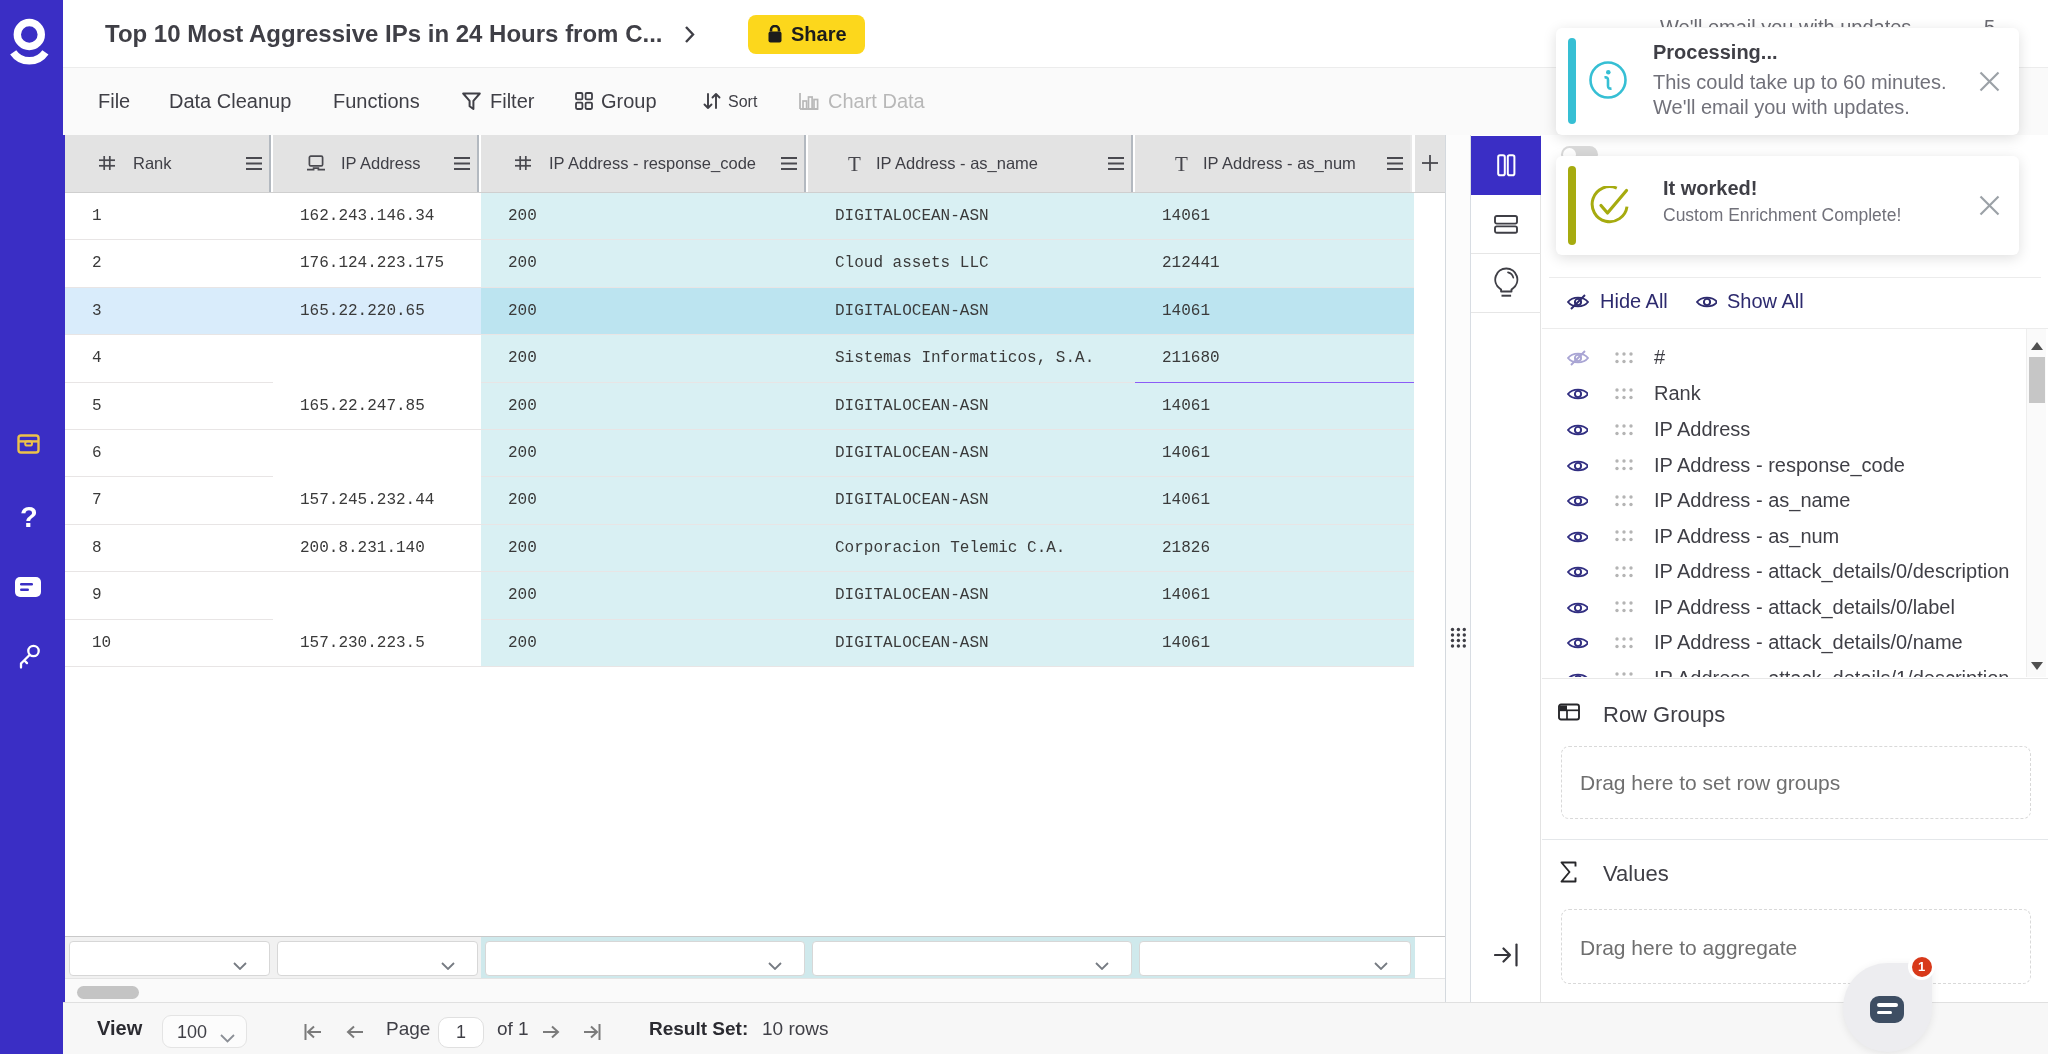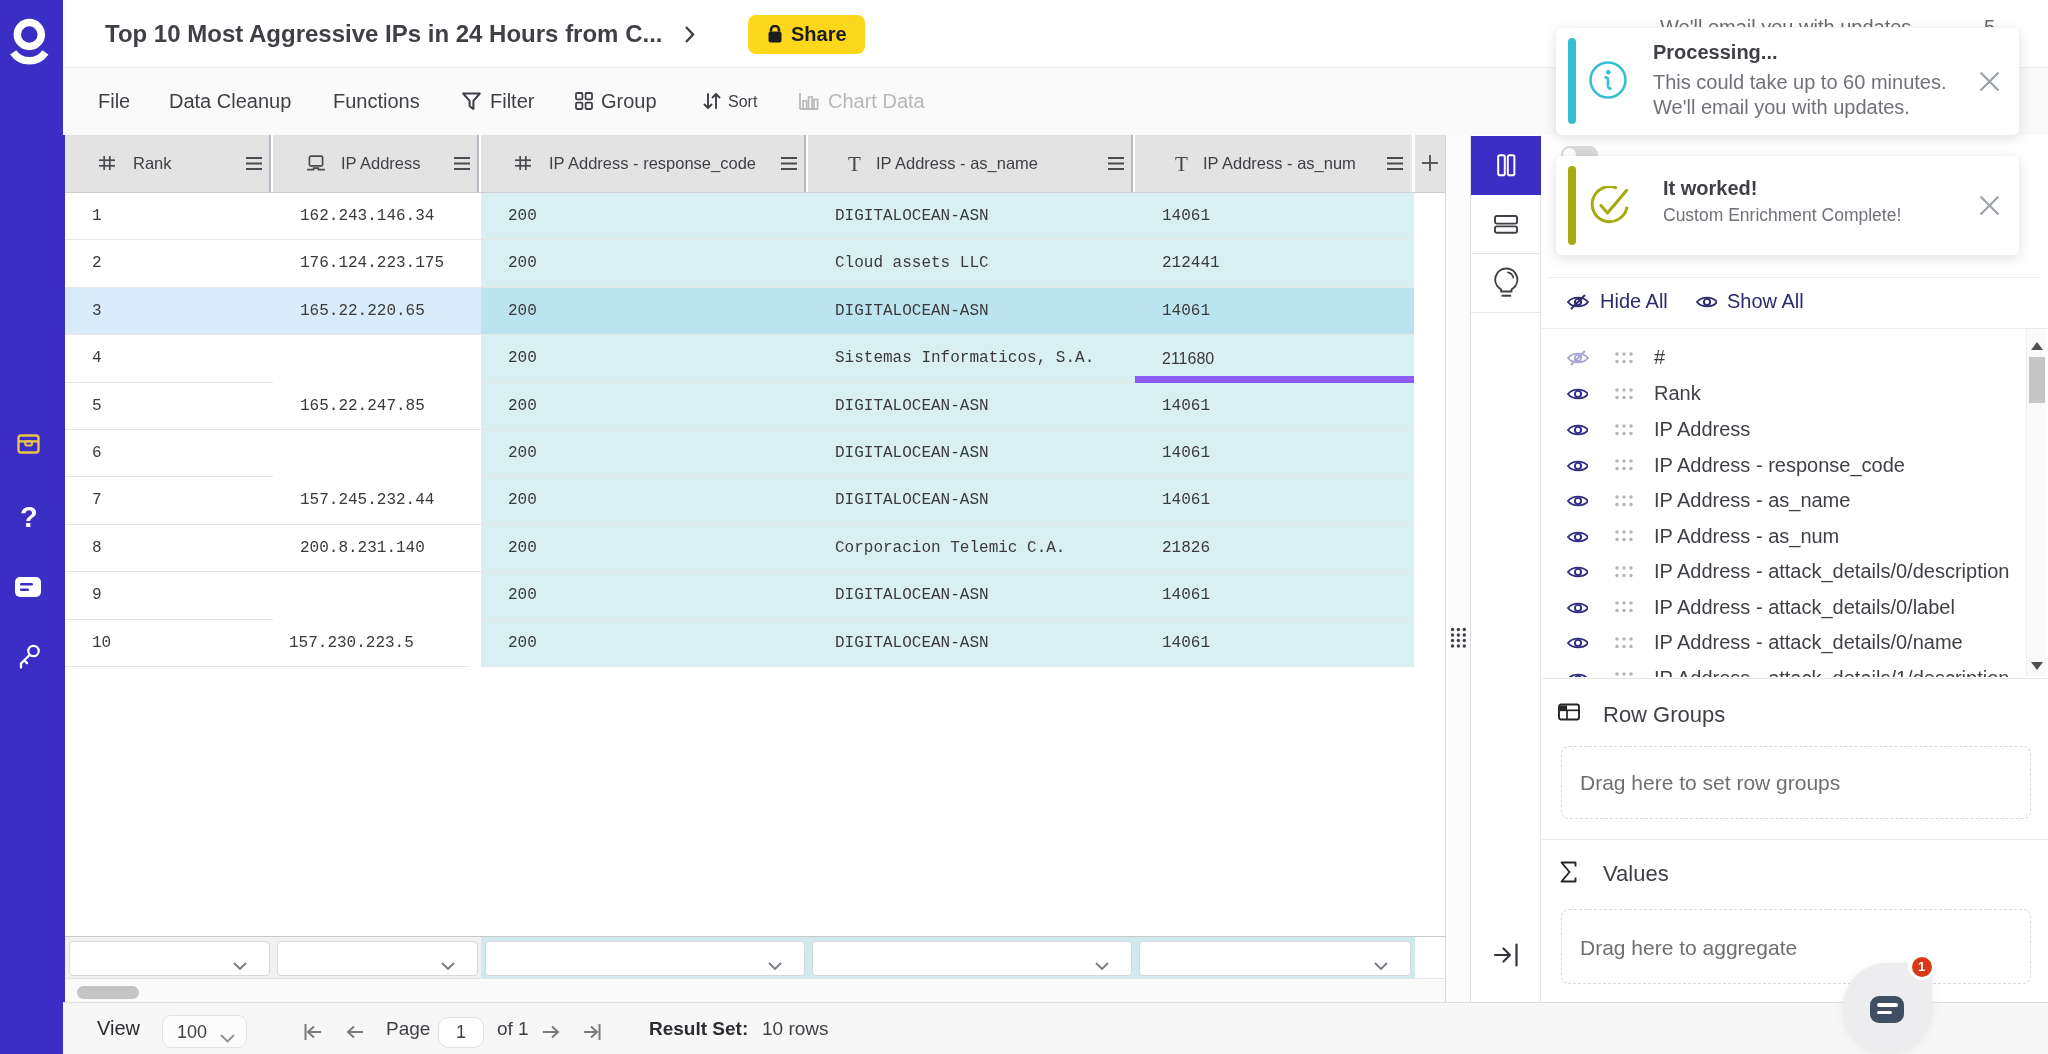--- a/index.html
+++ b/index.html
@@ -152,21 +152,21 @@
 <div style="position:absolute;left:808px;top:240.4px;width:327px;height:47.4px;background:#d9f0f3;border-bottom:1px solid #e8e5e5;font-family:'Liberation Mono',monospace;font-size:16px;color:#3a3a3a;line-height:47.4px;padding-left:27px;white-space:nowrap;overflow:hidden">Cloud assets LLC</div>
 <div style="position:absolute;left:1135px;top:240.4px;width:279px;height:47.4px;background:#d9f0f3;border-bottom:1px solid #e8e5e5;font-family:'Liberation Mono',monospace;font-size:16px;color:#3a3a3a;line-height:47.4px;padding-left:27px;white-space:nowrap;overflow:hidden">212441</div>
 <div style="position:absolute;left:65px;top:287.8px;width:208px;height:47.4px;background:#d9ecfb;border-bottom:1px solid #e8e5e5;font-family:'Liberation Mono',monospace;font-size:16px;color:#3a3a3a;line-height:47.4px;padding-left:27px;white-space:nowrap;overflow:hidden">3</div>
 <div style="position:absolute;left:273px;top:287.8px;width:208px;height:47.4px;background:#d9ecfb;border-bottom:1px solid #e8e5e5;font-family:'Liberation Mono',monospace;font-size:16px;color:#3a3a3a;line-height:47.4px;padding-left:27px;white-space:nowrap;overflow:hidden">165.22.220.65</div>
 <div style="position:absolute;left:481px;top:287.8px;width:327px;height:47.4px;background:#bce4f0;border-bottom:1px solid #e8e5e5;font-family:'Liberation Mono',monospace;font-size:16px;color:#3a3a3a;line-height:47.4px;padding-left:27px;white-space:nowrap;overflow:hidden">200</div>
 <div style="position:absolute;left:808px;top:287.8px;width:327px;height:47.4px;background:#bce4f0;border-bottom:1px solid #e8e5e5;font-family:'Liberation Mono',monospace;font-size:16px;color:#3a3a3a;line-height:47.4px;padding-left:27px;white-space:nowrap;overflow:hidden">DIGITALOCEAN-ASN</div>
 <div style="position:absolute;left:1135px;top:287.8px;width:279px;height:47.4px;background:#bce4f0;border-bottom:1px solid #e8e5e5;font-family:'Liberation Mono',monospace;font-size:16px;color:#3a3a3a;line-height:47.4px;padding-left:27px;white-space:nowrap;overflow:hidden">14061</div>
 <div style="position:absolute;left:65px;top:335.2px;width:208px;height:47.4px;background:#fff;border-bottom:1px solid #e8e5e5;font-family:'Liberation Mono',monospace;font-size:16px;color:#3a3a3a;line-height:47.4px;padding-left:27px;white-space:nowrap;overflow:hidden">4</div>
 <div style="position:absolute;left:481px;top:335.2px;width:327px;height:47.4px;background:#d9f0f3;border-bottom:1px solid #e8e5e5;font-family:'Liberation Mono',monospace;font-size:16px;color:#3a3a3a;line-height:47.4px;padding-left:27px;white-space:nowrap;overflow:hidden">200</div>
 <div style="position:absolute;left:808px;top:335.2px;width:327px;height:47.4px;background:#d9f0f3;border-bottom:1px solid #e8e5e5;font-family:'Liberation Mono',monospace;font-size:16px;color:#3a3a3a;line-height:47.4px;padding-left:27px;white-space:nowrap;overflow:hidden">Sistemas Informaticos, S.A.</div>
-<div style="position:absolute;left:1135px;top:335.2px;width:279px;height:47.4px;background:#d9f0f3;border-bottom:7px solid #8b5cf6;font-family:Liberation Sans, sans-serif;font-size:16px;color:#3a3a3a;line-height:47.4px;padding-left:27px;white-space:nowrap;overflow:hidden">211680</div>
+<div style="position:absolute;left:1135px;top:335.2px;width:279px;height:47.4px;background:#d9f0f3;border-bottom:1px solid #8b5cf6;font-family:Liberation Mono, monospace;font-size:16px;color:#3a3a3a;line-height:47.4px;padding-left:27px;white-space:nowrap;overflow:hidden">211680</div>
 <div style="position:absolute;left:65px;top:382.6px;width:208px;height:47.4px;background:#fff;border-bottom:1px solid #e8e5e5;font-family:'Liberation Mono',monospace;font-size:16px;color:#3a3a3a;line-height:47.4px;padding-left:27px;white-space:nowrap;overflow:hidden">5</div>
 <div style="position:absolute;left:273px;top:382.6px;width:208px;height:47.4px;background:#fff;border-bottom:1px solid #e8e5e5;font-family:'Liberation Mono',monospace;font-size:16px;color:#3a3a3a;line-height:47.4px;padding-left:27px;white-space:nowrap;overflow:hidden">165.22.247.85</div>
 <div style="position:absolute;left:481px;top:382.6px;width:327px;height:47.4px;background:#d9f0f3;border-bottom:1px solid #e8e5e5;font-family:'Liberation Mono',monospace;font-size:16px;color:#3a3a3a;line-height:47.4px;padding-left:27px;white-space:nowrap;overflow:hidden">200</div>
 <div style="position:absolute;left:808px;top:382.6px;width:327px;height:47.4px;background:#d9f0f3;border-bottom:1px solid #e8e5e5;font-family:'Liberation Mono',monospace;font-size:16px;color:#3a3a3a;line-height:47.4px;padding-left:27px;white-space:nowrap;overflow:hidden">DIGITALOCEAN-ASN</div>
 <div style="position:absolute;left:1135px;top:382.6px;width:279px;height:47.4px;background:#d9f0f3;border-bottom:1px solid #e8e5e5;font-family:'Liberation Mono',monospace;font-size:16px;color:#3a3a3a;line-height:47.4px;padding-left:27px;white-space:nowrap;overflow:hidden">14061</div>
 <div style="position:absolute;left:65px;top:430.0px;width:208px;height:47.4px;background:#fff;border-bottom:1px solid #e8e5e5;font-family:'Liberation Mono',monospace;font-size:16px;color:#3a3a3a;line-height:47.4px;padding-left:27px;white-space:nowrap;overflow:hidden">6</div>
 <div style="position:absolute;left:481px;top:430.0px;width:327px;height:47.4px;background:#d9f0f3;border-bottom:1px solid #e8e5e5;font-family:'Liberation Mono',monospace;font-size:16px;color:#3a3a3a;line-height:47.4px;padding-left:27px;white-space:nowrap;overflow:hidden">200</div>
 <div style="position:absolute;left:808px;top:430.0px;width:327px;height:47.4px;background:#d9f0f3;border-bottom:1px solid #e8e5e5;font-family:'Liberation Mono',monospace;font-size:16px;color:#3a3a3a;line-height:47.4px;padding-left:27px;white-space:nowrap;overflow:hidden">DIGITALOCEAN-ASN</div>
 <div style="position:absolute;left:1135px;top:430.0px;width:279px;height:47.4px;background:#d9f0f3;border-bottom:1px solid #e8e5e5;font-family:'Liberation Mono',monospace;font-size:16px;color:#3a3a3a;line-height:47.4px;padding-left:27px;white-space:nowrap;overflow:hidden">14061</div>
 <div style="position:absolute;left:65px;top:477.4px;width:208px;height:47.4px;background:#fff;border-bottom:1px solid #e8e5e5;font-family:'Liberation Mono',monospace;font-size:16px;color:#3a3a3a;line-height:47.4px;padding-left:27px;white-space:nowrap;overflow:hidden">7</div>
@@ -177,21 +177,21 @@
 <div style="position:absolute;left:65px;top:524.8px;width:208px;height:47.4px;background:#fff;border-bottom:1px solid #e8e5e5;font-family:'Liberation Mono',monospace;font-size:16px;color:#3a3a3a;line-height:47.4px;padding-left:27px;white-space:nowrap;overflow:hidden">8</div>
 <div style="position:absolute;left:273px;top:524.8px;width:208px;height:47.4px;background:#fff;border-bottom:1px solid #e8e5e5;font-family:'Liberation Mono',monospace;font-size:16px;color:#3a3a3a;line-height:47.4px;padding-left:27px;white-space:nowrap;overflow:hidden">200.8.231.140</div>
 <div style="position:absolute;left:481px;top:524.8px;width:327px;height:47.4px;background:#d9f0f3;border-bottom:1px solid #e8e5e5;font-family:'Liberation Mono',monospace;font-size:16px;color:#3a3a3a;line-height:47.4px;padding-left:27px;white-space:nowrap;overflow:hidden">200</div>
 <div style="position:absolute;left:808px;top:524.8px;width:327px;height:47.4px;background:#d9f0f3;border-bottom:1px solid #e8e5e5;font-family:'Liberation Mono',monospace;font-size:16px;color:#3a3a3a;line-height:47.4px;padding-left:27px;white-space:nowrap;overflow:hidden">Corporacion Telemic C.A.</div>
 <div style="position:absolute;left:1135px;top:524.8px;width:279px;height:47.4px;background:#d9f0f3;border-bottom:1px solid #e8e5e5;font-family:'Liberation Mono',monospace;font-size:16px;color:#3a3a3a;line-height:47.4px;padding-left:27px;white-space:nowrap;overflow:hidden">21826</div>
 <div style="position:absolute;left:65px;top:572.2px;width:208px;height:47.4px;background:#fff;border-bottom:1px solid #e8e5e5;font-family:'Liberation Mono',monospace;font-size:16px;color:#3a3a3a;line-height:47.4px;padding-left:27px;white-space:nowrap;overflow:hidden">9</div>
 <div style="position:absolute;left:481px;top:572.2px;width:327px;height:47.4px;background:#d9f0f3;border-bottom:1px solid #e8e5e5;font-family:'Liberation Mono',monospace;font-size:16px;color:#3a3a3a;line-height:47.4px;padding-left:27px;white-space:nowrap;overflow:hidden">200</div>
 <div style="position:absolute;left:808px;top:572.2px;width:327px;height:47.4px;background:#d9f0f3;border-bottom:1px solid #e8e5e5;font-family:'Liberation Mono',monospace;font-size:16px;color:#3a3a3a;line-height:47.4px;padding-left:27px;white-space:nowrap;overflow:hidden">DIGITALOCEAN-ASN</div>
 <div style="position:absolute;left:1135px;top:572.2px;width:279px;height:47.4px;background:#d9f0f3;border-bottom:1px solid #e8e5e5;font-family:'Liberation Mono',monospace;font-size:16px;color:#3a3a3a;line-height:47.4px;padding-left:27px;white-space:nowrap;overflow:hidden">14061</div>
 <div style="position:absolute;left:65px;top:619.5999999999999px;width:208px;height:47.4px;background:#fff;border-bottom:1px solid #e8e5e5;font-family:'Liberation Mono',monospace;font-size:16px;color:#3a3a3a;line-height:47.4px;padding-left:27px;white-space:nowrap;overflow:hidden">10</div>
-<div style="position:absolute;left:262px;top:619.5999999999999px;width:208px;height:47.4px;background:#fff;border-bottom:1px solid #e8e5e5;font-family:'Liberation Mono',monospace;font-size:16px;color:#3a3a3a;line-height:47.4px;padding-left:27px;white-space:nowrap;overflow:hidden">157.230.223.5</div>
+<div style="position:absolute;left:273px;top:619.5999999999999px;width:208px;height:47.4px;background:#fff;border-bottom:1px solid #e8e5e5;font-family:'Liberation Mono',monospace;font-size:16px;color:#3a3a3a;line-height:47.4px;padding-left:27px;white-space:nowrap;overflow:hidden">157.230.223.5</div>
 <div style="position:absolute;left:481px;top:619.5999999999999px;width:327px;height:47.4px;background:#d9f0f3;border-bottom:1px solid #e8e5e5;font-family:'Liberation Mono',monospace;font-size:16px;color:#3a3a3a;line-height:47.4px;padding-left:27px;white-space:nowrap;overflow:hidden">200</div>
 <div style="position:absolute;left:808px;top:619.5999999999999px;width:327px;height:47.4px;background:#d9f0f3;border-bottom:1px solid #e8e5e5;font-family:'Liberation Mono',monospace;font-size:16px;color:#3a3a3a;line-height:47.4px;padding-left:27px;white-space:nowrap;overflow:hidden">DIGITALOCEAN-ASN</div>
 <div style="position:absolute;left:1135px;top:619.5999999999999px;width:279px;height:47.4px;background:#d9f0f3;border-bottom:1px solid #e8e5e5;font-family:'Liberation Mono',monospace;font-size:16px;color:#3a3a3a;line-height:47.4px;padding-left:27px;white-space:nowrap;overflow:hidden">14061</div>
 <div class="abs" style="left:65px;top:936px;width:1379.5px;height:1px;background:#c9c9c9"></div>
 <div style="position:absolute;left:65px;top:937px;width:208px;height:41px;background:#f1f1f1"></div>
 <div style="position:absolute;left:68.5px;top:941px;width:201px;height:35px;background:#fff;border:1px solid #d7d7d7;border-radius:4px">
         <div style="position:absolute;right:22px;top:14px"><svg width="14" height="8" viewBox="0 0 14 8" style="">
             <path d="M1 1 L7 7 L13 1" fill="none" stroke="#767b82" stroke-width="1.8"></path>
           </svg></div>
       </div>
@@ -435,21 +435,21 @@
       <div class="abs" style="left:19.5px;top:774px;width:470px;height:75px;border:1.5px dashed #d9d9d9;border-radius:8px">
         <div class="abs" style="left:18px;top:26px;font-size:21px;color:#6f6f6f">Drag here to aggregate</div>
       </div>
     </div>
 <div class="abs" style="left:1494px;top:943px"><svg width="24" height="24" viewBox="0 0 24 24" style="">
         <path d="M1 12 H16 M16 12 l-6.5-6.5 M16 12 l-6.5 6.5" fill="none" stroke="#35353b" stroke-width="2.2" stroke-linecap="round" stroke-linejoin="round"></path>
         <line x1="22.5" y1="1.5" x2="22.5" y2="22.5" stroke="#35353b" stroke-width="2.2" stroke-linecap="round"></line>
       </svg></div>
 
 <div class="abs" style="left:63px;top:1002px;width:1985px;height:52px;background:#f7f7f7;border-top:1px solid #e0e0e0">
-  <div class="abs" style="left:34px;top:0;line-height:51px;font-size:20px;font-weight:400;color:#2b2b31">View</div>
+  <div class="abs" style="left:34px;top:0;line-height:51px;font-size:20px;font-weight:700;color:#2b2b31">View</div>
   <div class="abs" style="left:99px;top:12px;width:85px;height:33px;background:#fcfcfc;border:1px solid #e4e4e4;border-radius:9px">
     <div class="abs" style="left:14px;top:0;line-height:32px;font-size:18px;color:#3f3f46">100</div>
     <div class="abs" style="left:57px;top:13px"><svg width="15" height="9" viewBox="0 0 15 9" style="">
             <path d="M1 1 L7.5 7.5 L14 1" fill="none" stroke="#8b8f96" stroke-width="1.8"></path>
           </svg></div>
   </div>
   <div class="abs" style="left:241px;top:20px"><svg width="19" height="18" viewBox="0 0 19 18" style="">
           <g fill="none" stroke="#7b7b7b" stroke-width="2">
             <line x1="1.5" y1="1" x2="1.5" y2="17"></line>
             <path d="M17 9 H4 M10 3.5 L4 9 L10 14.5"></path>

